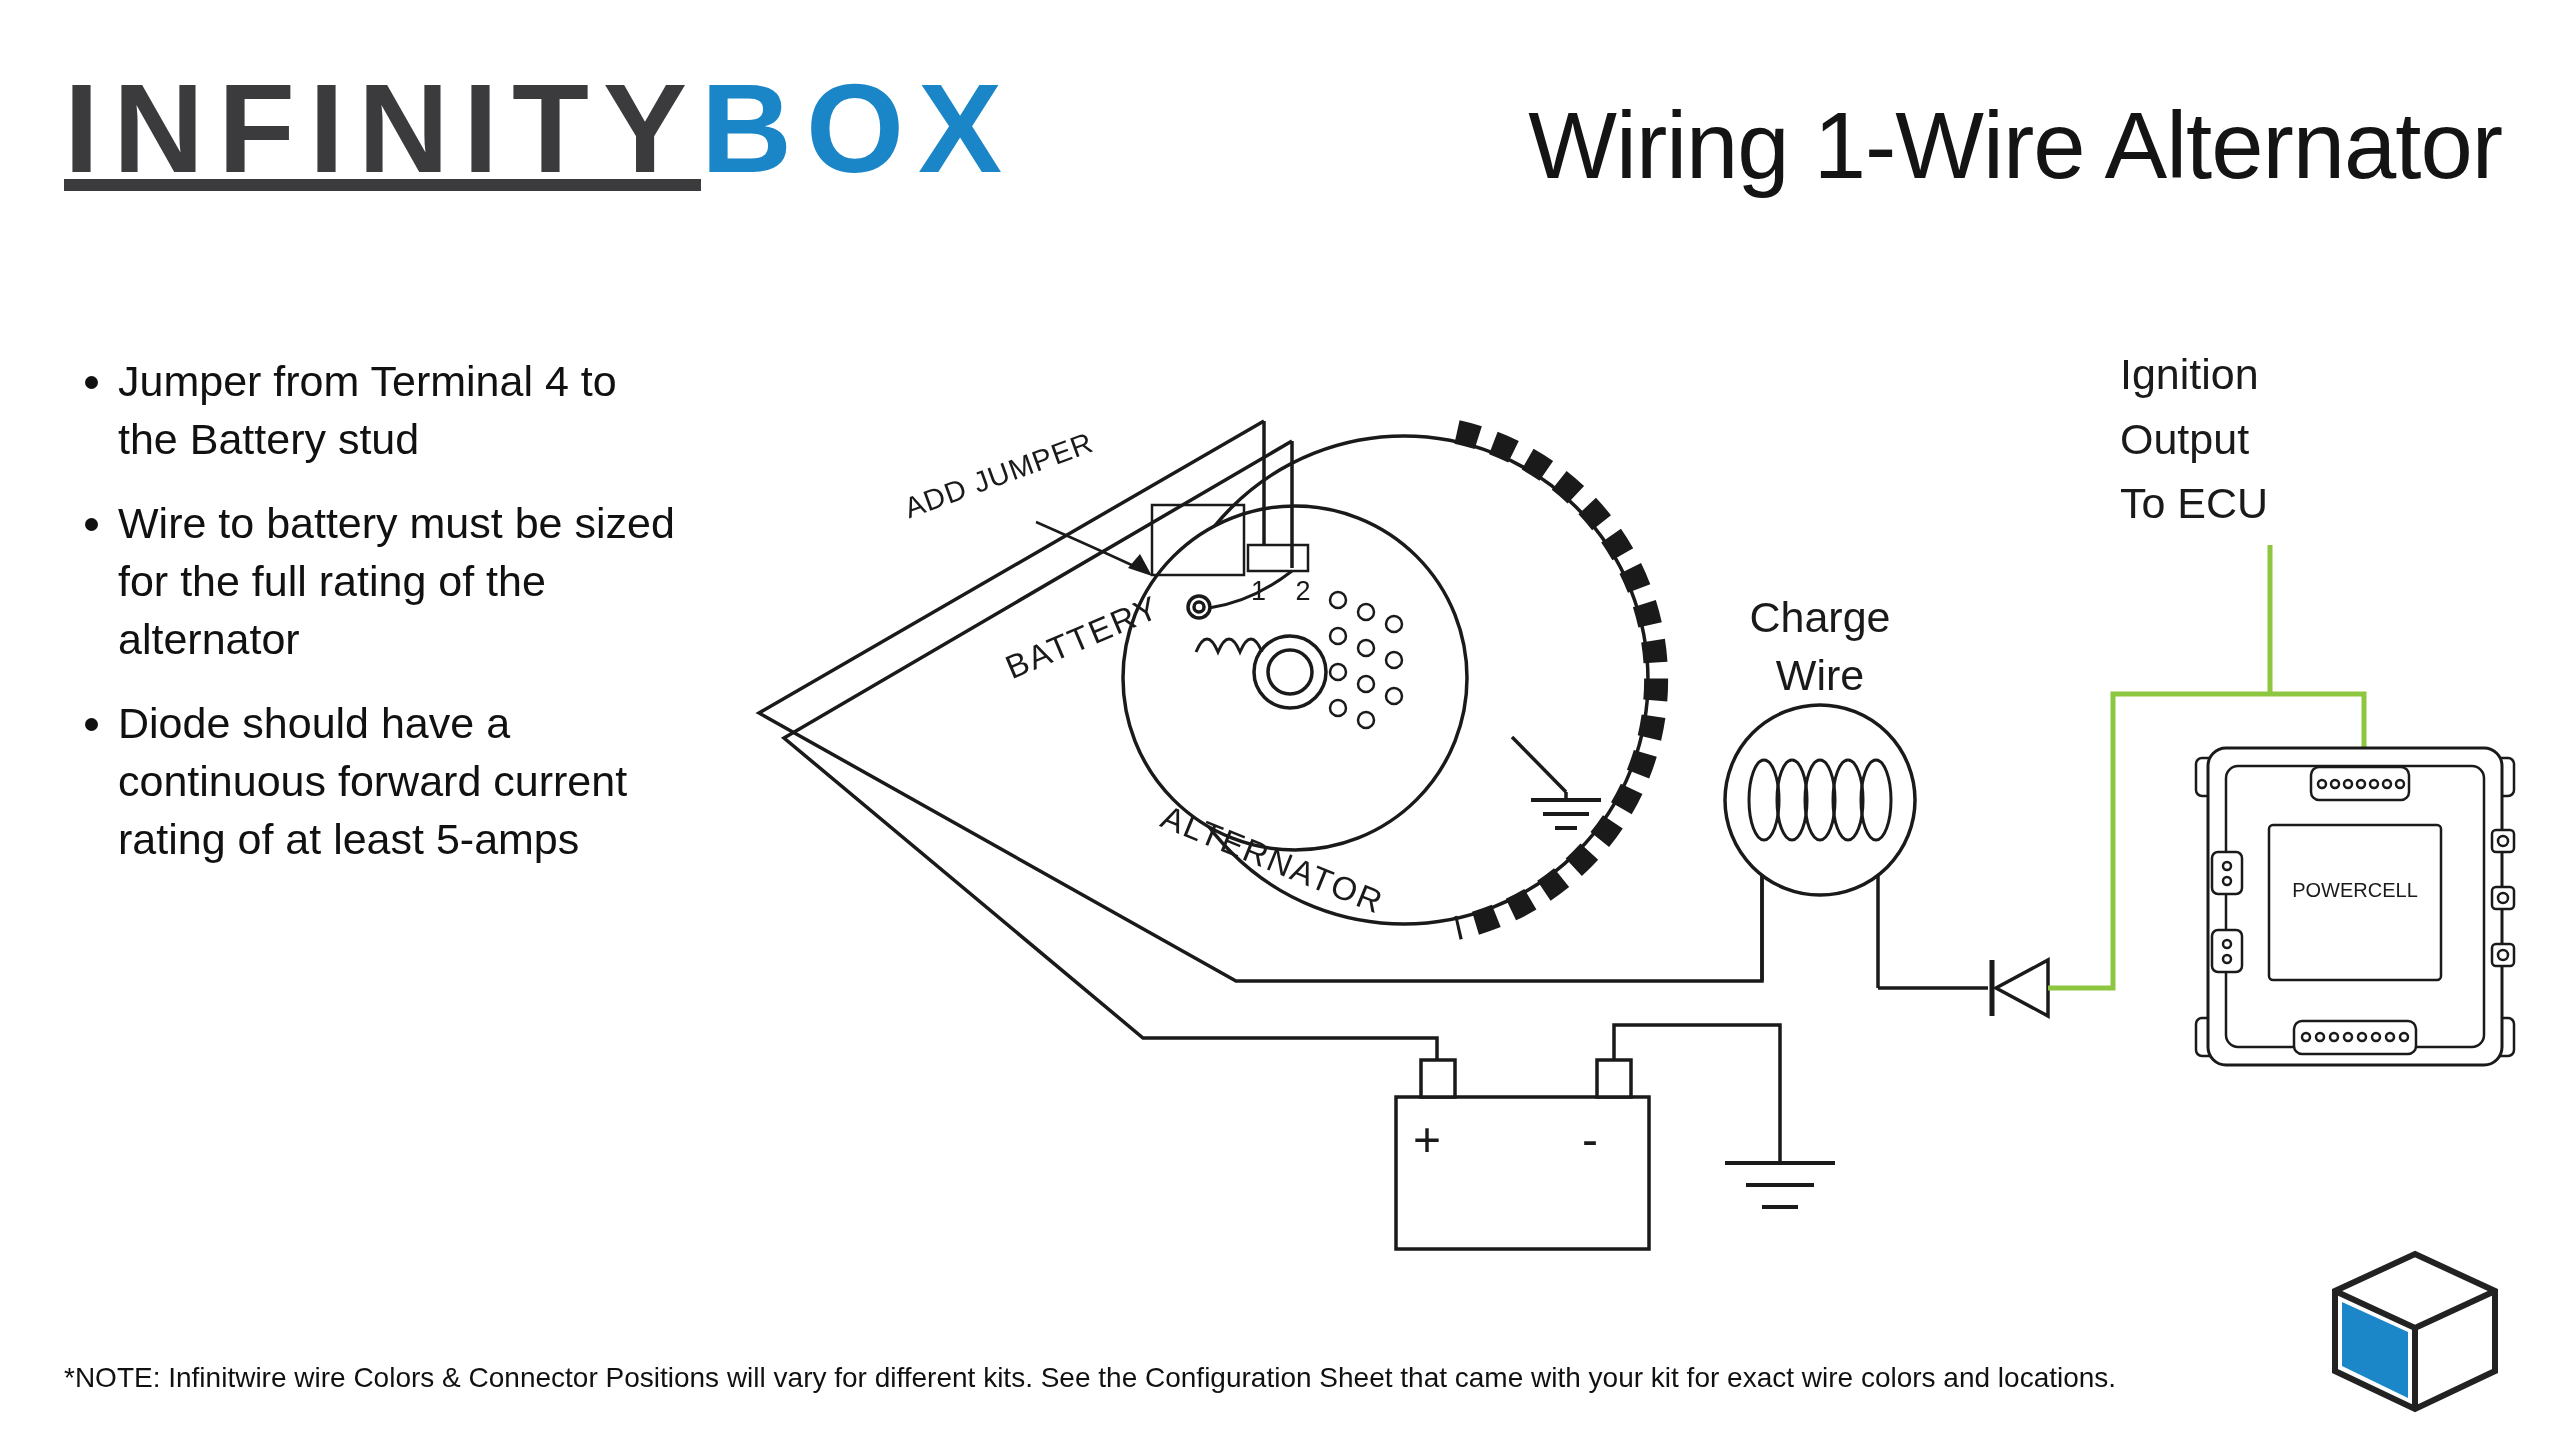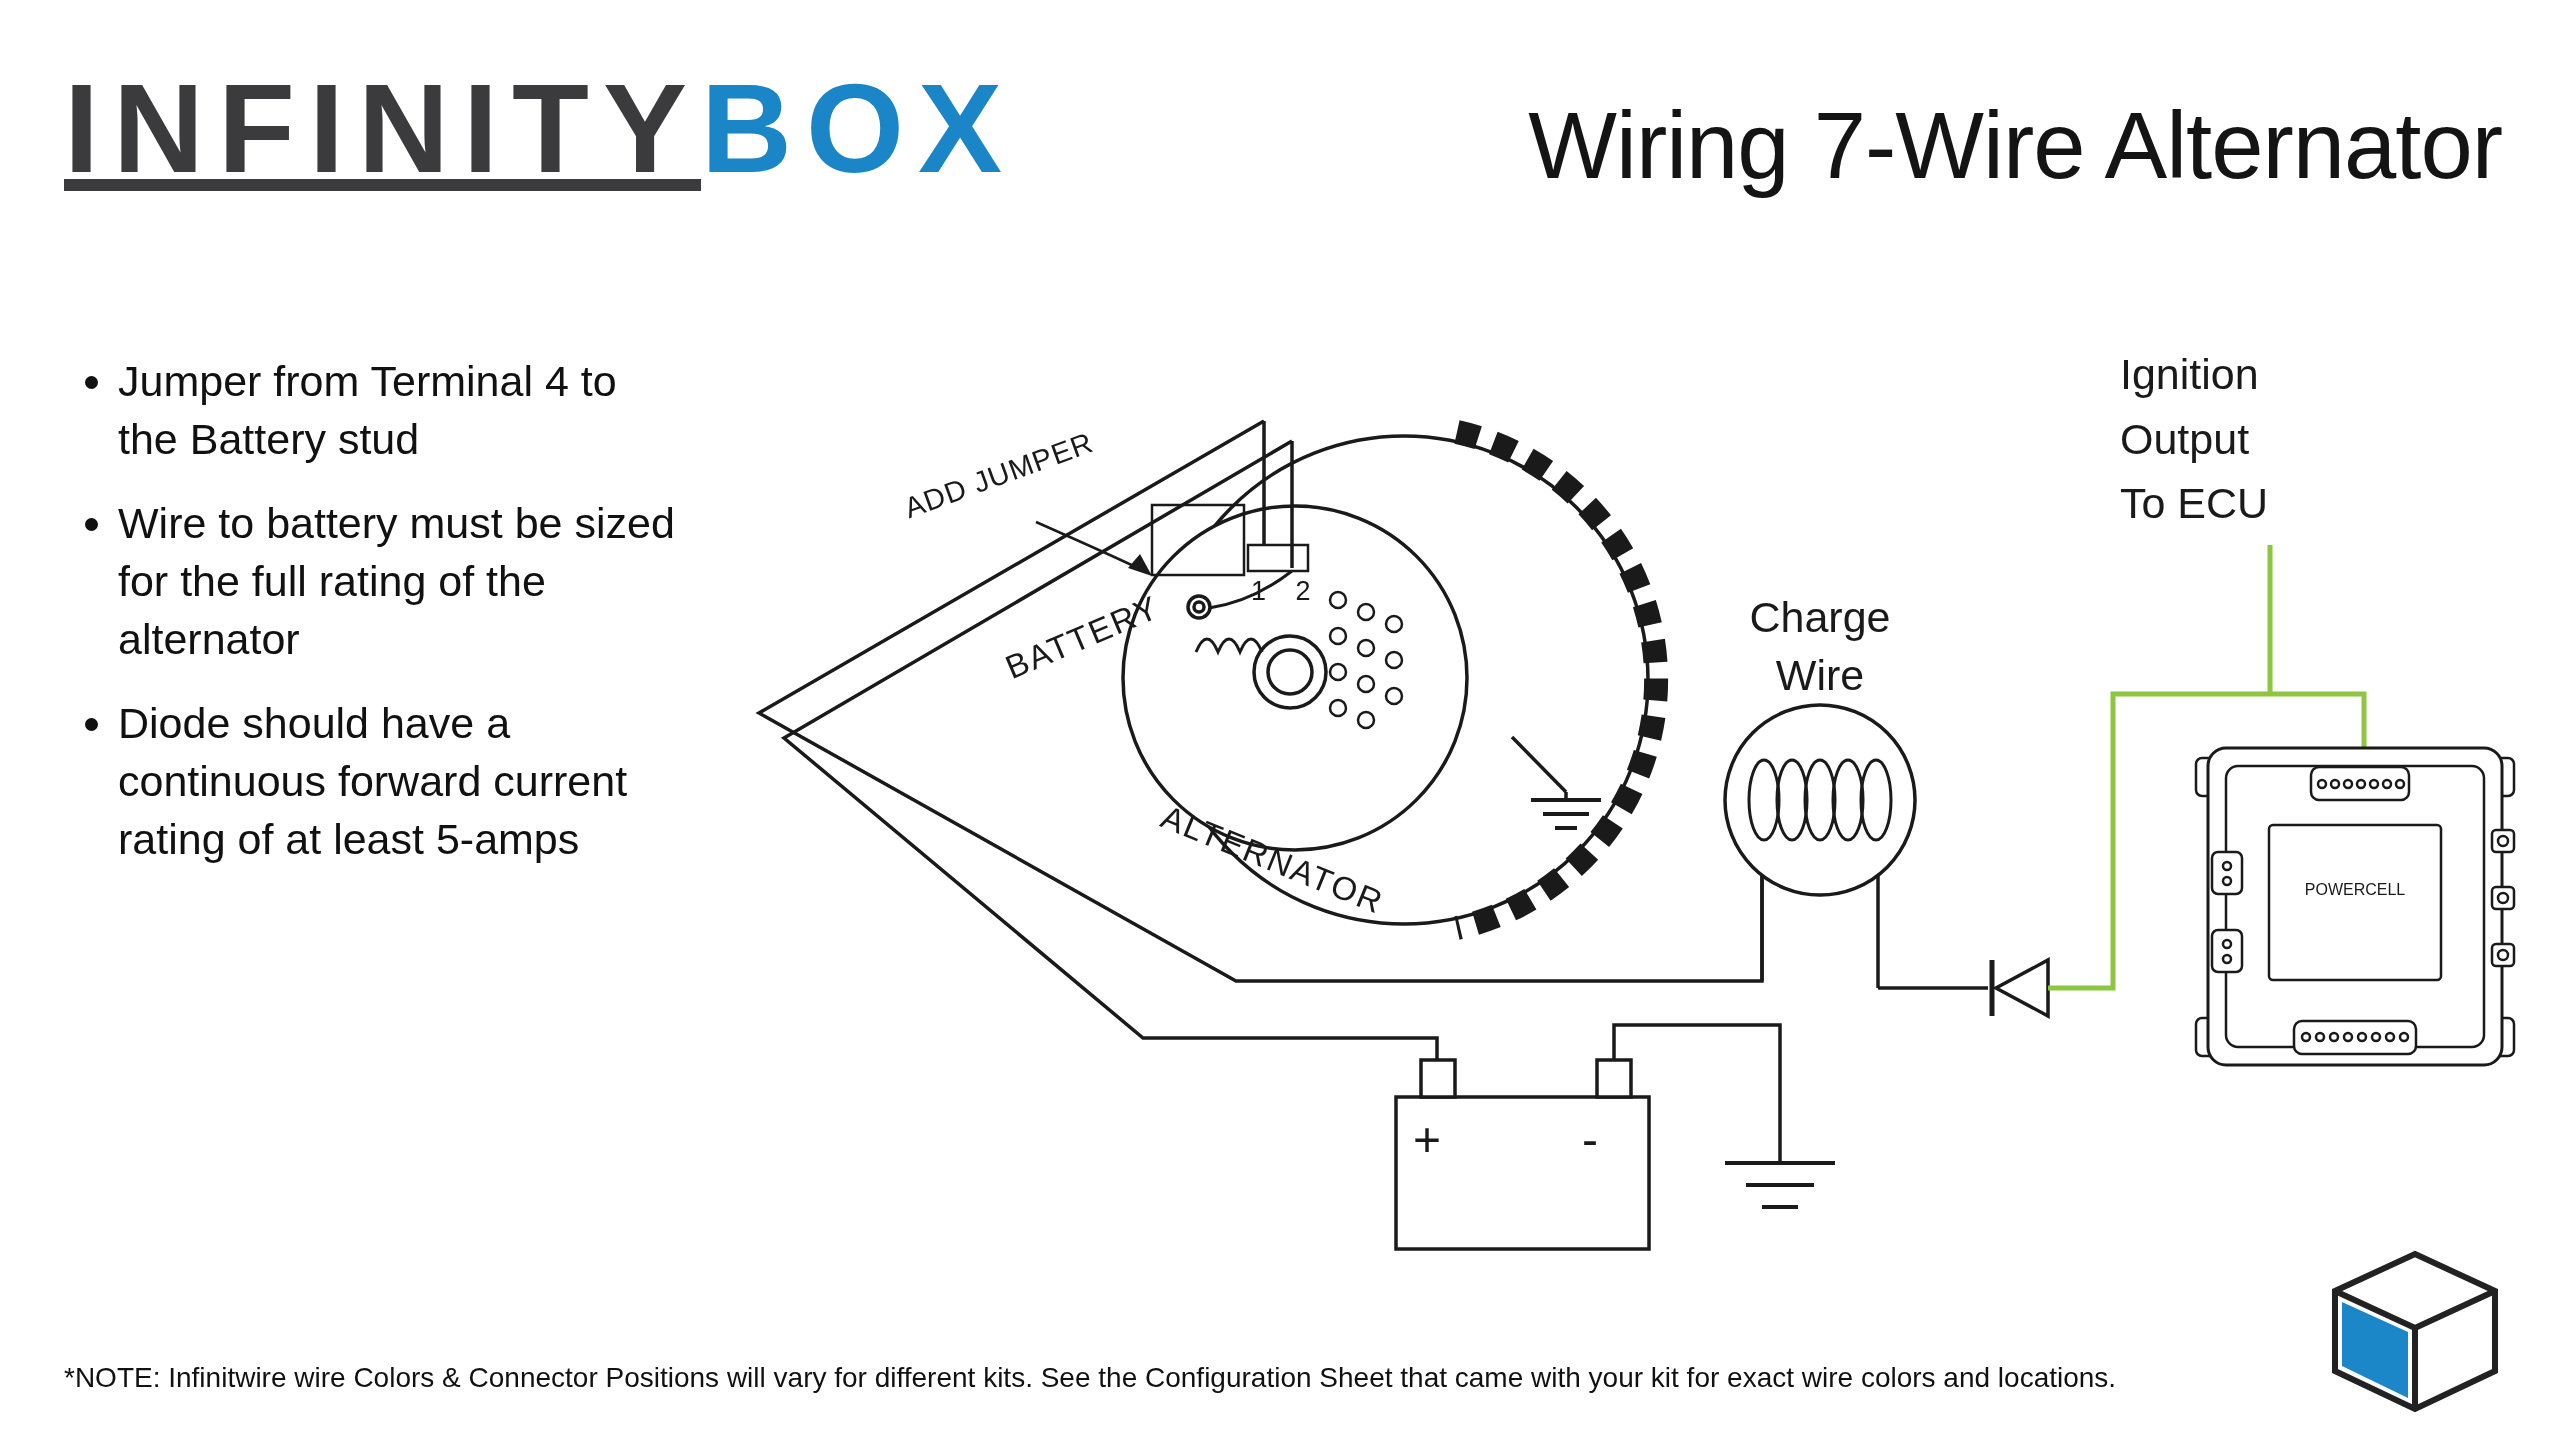--- a/index.html
+++ b/index.html
@@ -28,34 +28,34 @@
   .diagram-svg{position:absolute;left:0;top:0;width:2560px;height:1440px;}
   .dlabel{position:absolute;color:#1a1a1a;}
   .lbl-add-jumper{left:900px;top:494px;font-size:29px;letter-spacing:1px;transform:rotate(-20deg);transform-origin:0 0;}
   .lbl-battery{left:1000px;top:652px;font-size:33px;letter-spacing:2px;transform:rotate(-23deg);transform-origin:0 0;}
   .lbl-alternator{left:1170px;top:798px;font-size:33px;letter-spacing:2px;transform:rotate(22deg);transform-origin:0 0;}
   .lbl-terminals{left:1251px;top:576px;font-size:27px;letter-spacing:11px;}
   .lbl-charge-light{left:1670px;top:588px;width:300px;text-align:center;font-size:43px;line-height:1.35;white-space:pre-line;}
   .lbl-ignition{left:2120px;top:342px;width:300px;text-align:left;font-size:43px;line-height:1.5;white-space:pre-line;}
   .lbl-powercell{
     left:2269px;top:825px;width:172px;height:130px;display:flex;align-items:center;justify-content:center;
-    font-size:16px;letter-spacing:0px;
+    font-size:20px;letter-spacing:0px;
   }
   .lbl-batt-plus{left:1413px;top:1112px;font-size:48px;font-weight:400;}
   .lbl-batt-minus{left:1582px;top:1112px;font-size:48px;font-weight:400;}
   
   .footer-note{position:absolute;left:64px;top:1362px;font-size:28px;color:#111111;white-space:nowrap;}
 </style>
 </head>
 <body>
 
 <div class="logo">
   <div class="logo-main"><span class="logo-infinity">INFINITY</span><span class="logo-box">BOX</span></div>
 </div>
-<h1 class="title">Wiring 7-Wire Alternator</h1>
+<h1 class="title">Wiring 1-Wire Alternator</h1>
 
 <ul class="bullets">
   <li>Jumper from Terminal 4 to
 the Battery stud</li>
   <li>Wire to battery must be sized
 for the full rating of the
 alternator</li>
   <li>Diode should have a
 continuous forward current
 rating of at least 5-amps</li>

